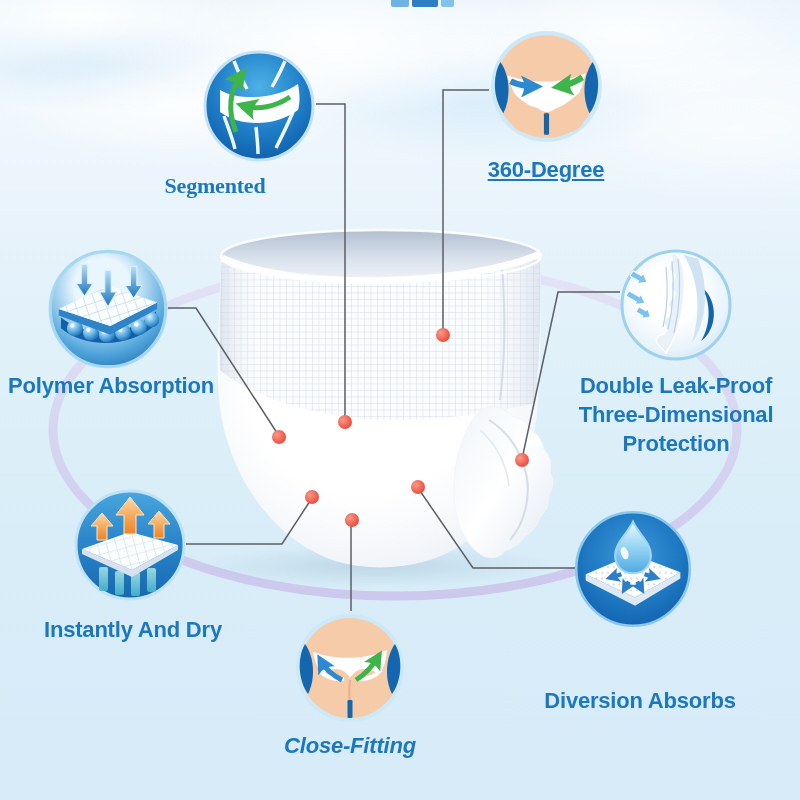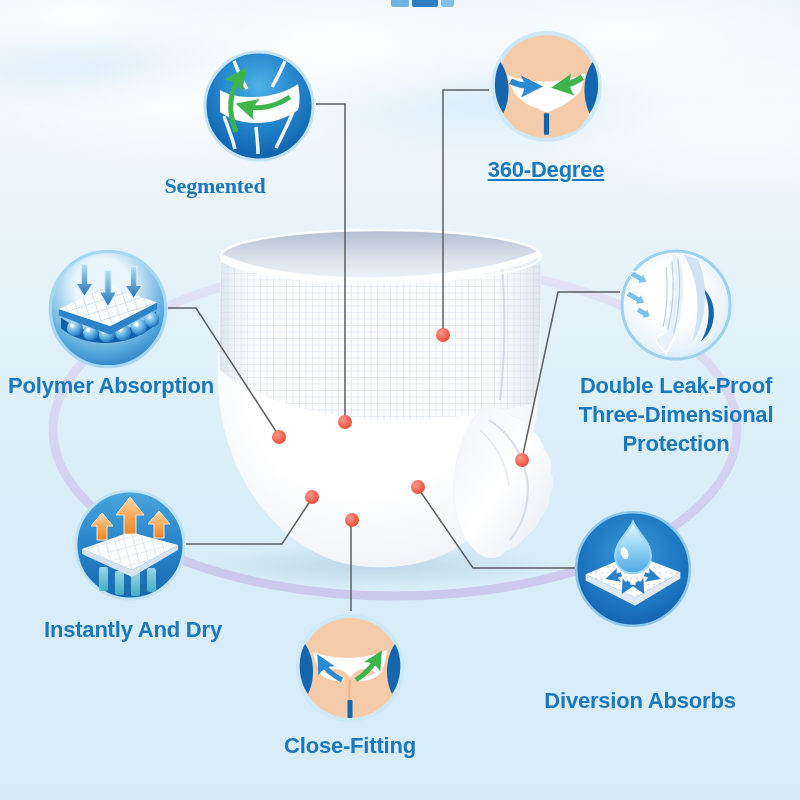--- a/index.html
+++ b/index.html
@@ -354,17 +354,17 @@
     <div>Double Leak-Proof</div>
     <div>Three-Dimensional</div>
     <div>Protection</div>
   </div>
   <div class="feature-label" style="left:16px;top:615px;width:234px;">
     <div>Instantly And Dry</div>
   </div>
   <div class="feature-label" style="left:523px;top:641px;width:234px;margin-top:45px;">
     <div>Diversion Absorbs</div>
   </div>
-  <div class="feature-label" style="left:257px;top:731px;width:186px;">
+  <div class="feature-label" style="left:257px;top:731px;width:186px;font-style:italic;">
     <div>Close-Fitting</div>
   </div>
 
 </div>
 
 </body></html>

